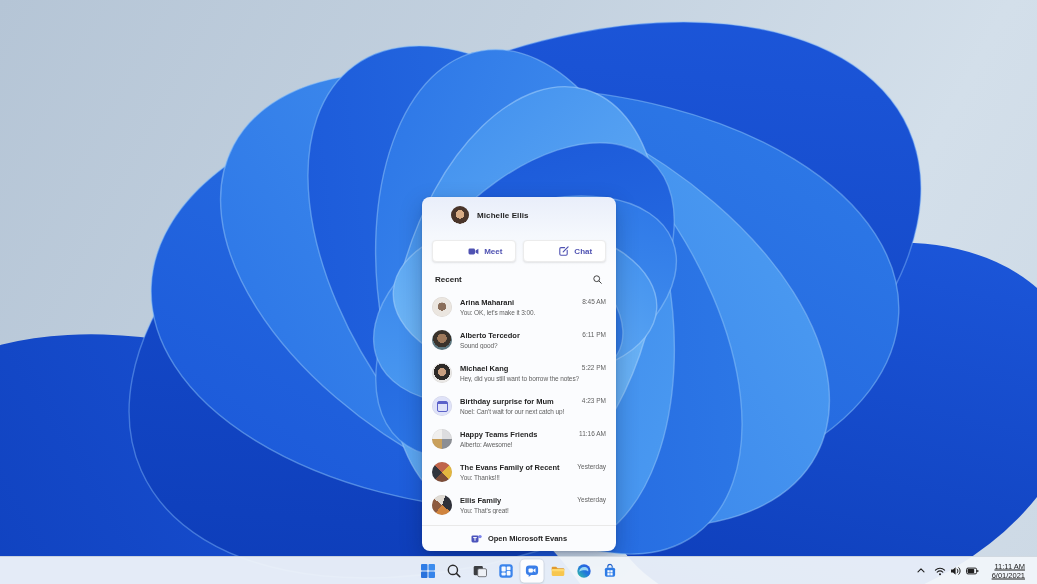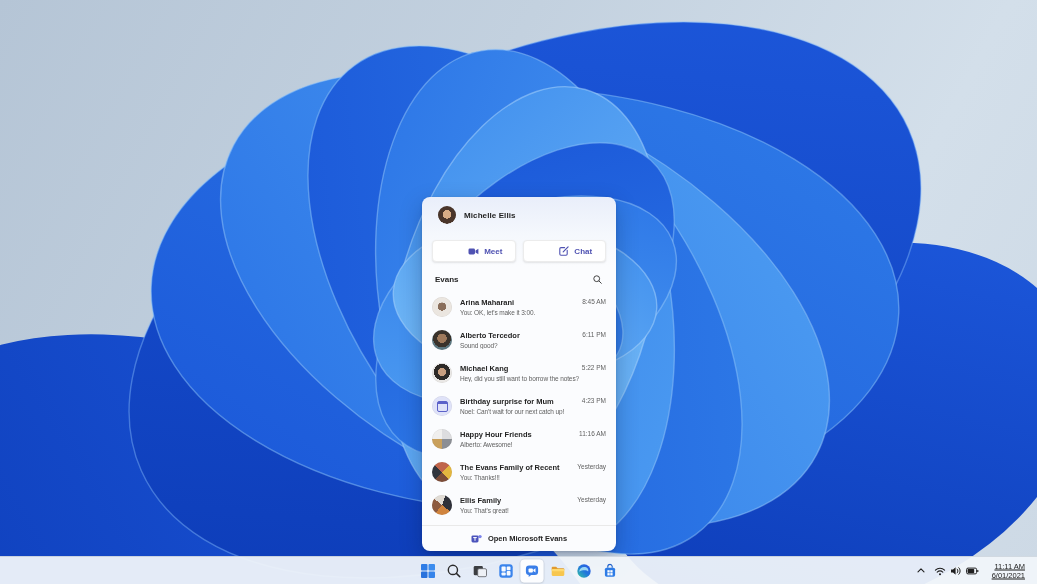--- a/index.html
+++ b/index.html
@@ -5,21 +5,21 @@
   * { margin:0; padding:0; box-sizing:border-box; }
   html,body { width:1037px; height:584px; overflow:hidden; font-family:"Liberation Sans",sans-serif; }
   .desktop { position:relative; width:1037px; height:584px; overflow:hidden; background:linear-gradient(118deg,#b5c5d6 0%,#c3d1df 40%,#d3dfea 75%,#cdd9e5 100%); }
   .wallpaper { position:absolute; inset:0; }
 
   
   .flyout { position:absolute; left:422px; top:197px; width:194px; height:354px; border-radius:8px;
     background:linear-gradient(180deg,#e9eefa 0px,#f5f8fd 38px,#fbfcfe 70px,#fbfcfe 100%);
     box-shadow:0 8px 22px rgba(10,30,70,.30), 0 1px 3px rgba(10,30,70,.18);
     display:flex; flex-direction:column; }
-  .flyout-header { height:36px; flex:none; display:flex; align-items:center; gap:8px; padding:0 16px; }
+  .flyout-header { height:36px; flex:none; display:flex; align-items:center; gap:8px; padding:0 29px; }
   .avatar { border-radius:50%; flex:none; box-shadow:inset 0 0 0 .5px rgba(0,0,0,.08); }
   .av-me { width:18px; height:18px; background:radial-gradient(circle at 50% 46%,#d8ac85 0 32%,#4a352a 33% 70%,#cfc6be 71%); }
   .user-name { font-size:8px; font-weight:700; color:#1f1f1f; letter-spacing:.1px; }
 
   .actions { flex:none; display:flex; gap:7px; padding:7px 10px 9px; }
   .action-btn { flex:1; height:22px; background:#fff; border:1px solid #ececec; border-radius:4px;
     display:flex; align-items:center; justify-content:center; gap:5px;
     font-size:8px; font-weight:700; color:#4f52b2; box-shadow:0 1px 2px rgba(0,0,0,.10); cursor:pointer;
     font-family:"Liberation Sans",sans-serif;padding-left:23px; }
 
@@ -128,21 +128,21 @@
       <button class="action-btn">
         <svg width="10" height="10" viewBox="0 0 10 10">
           <path d="M8.2 4.3 V8 a1.2 1.2 0 0 1 -1.2 1.2 H2 A1.2 1.2 0 0 1 0.8 8 V2.8 A1.2 1.2 0 0 1 2 1.6 h3.6" fill="none" stroke="#4f52b2" stroke-width="1.1" stroke-linecap="round"></path>
           <path d="M4.2 5.8 L9.1 0.9" stroke="#4f52b2" stroke-width="1.2" stroke-linecap="round"></path>
         </svg>
         <span>Chat</span>
       </button>
     </div>
 
     <div class="recent-bar">
-      <span class="recent-label">Evans</span>
+      <span class="recent-label">Recent</span>
       <button class="search-btn">
         <svg width="9" height="9" viewBox="0 0 9 9">
           <circle cx="3.7" cy="3.7" r="2.9" fill="none" stroke="#424242" stroke-width="1"></circle>
           <line x1="6" y1="6" x2="8.3" y2="8.3" stroke="#424242" stroke-width="1" stroke-linecap="round"></line>
         </svg>
       </button>
     </div>
 
     <ul class="conversations">
       <li class="conv">
@@ -186,21 +186,21 @@
             <span class="conv-time">4:23 PM</span>
           </div>
           <div class="conv-preview">Noel: Can't wait for our next catch up!</div>
         </div>
       </li>
 
       <li class="conv">
         <span class="conv-avatar av-happy"></span>
         <div class="conv-body">
           <div class="conv-top">
-            <span class="conv-name">Happy Hour Friends</span>
+            <span class="conv-name">Happy Teams Friends</span>
             <span class="conv-time">11:16 AM</span>
           </div>
           <div class="conv-preview">Alberto: Awesome!</div>
         </div>
       </li>
 
       <li class="conv">
         <span class="conv-avatar av-evans"></span>
         <div class="conv-body">
           <div class="conv-top">

